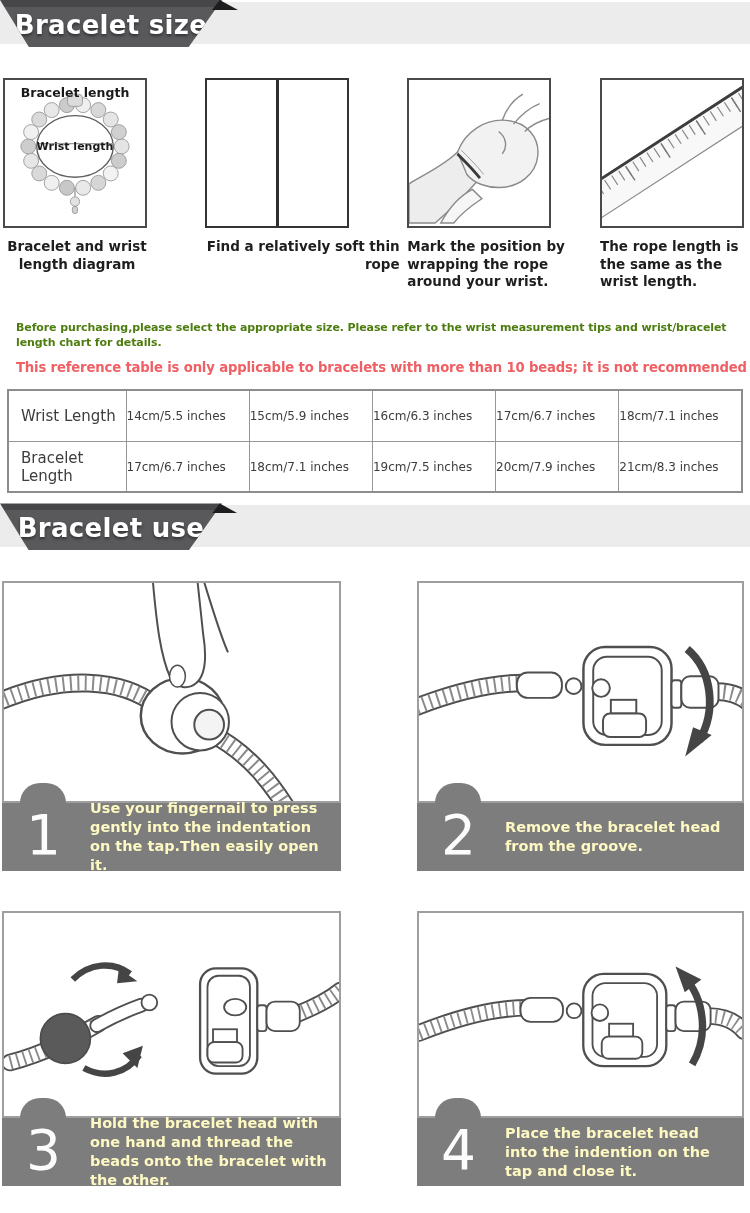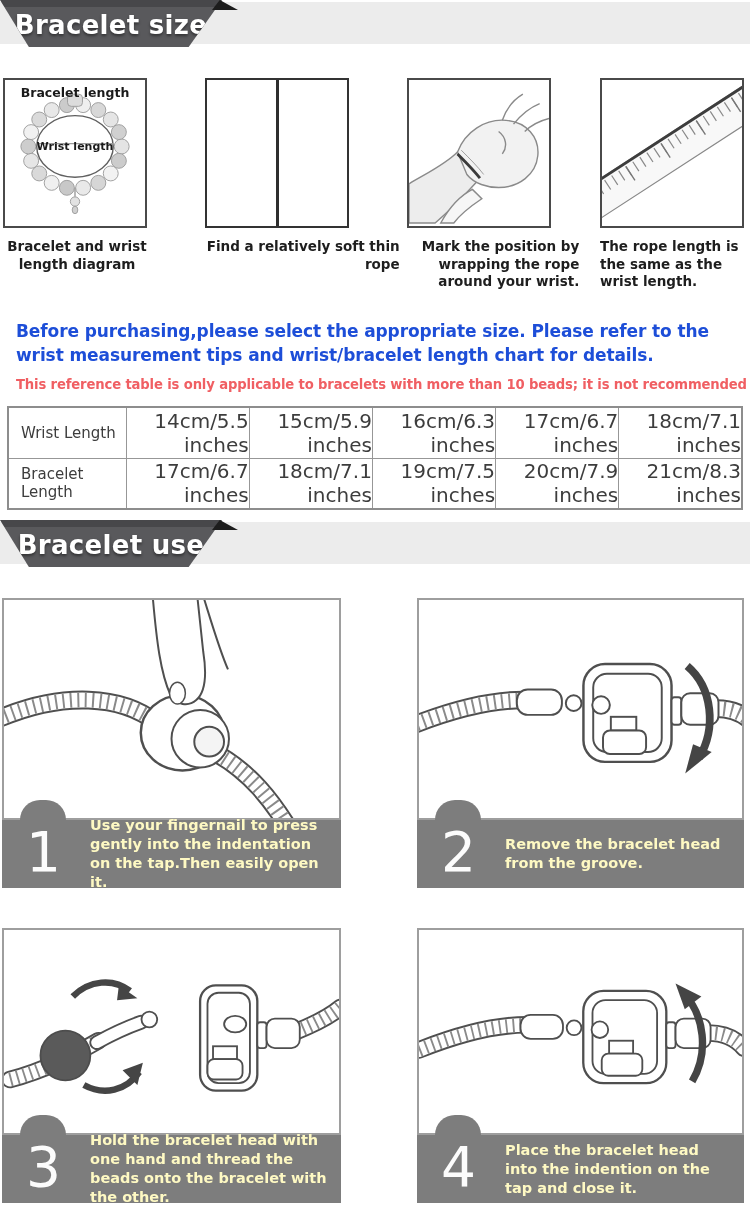--- a/index.html
+++ b/index.html
@@ -20,33 +20,33 @@
 
   
   .steps-row { display:flex; padding-left:3px; margin-top:30px; }
   .sp1 { width:192px; } .sp2 { width:213px; } .sp3 { width:193px; } .sp4 { width:150px; }
   .img-box { width:144px; height:150px; border:2px solid #4a4a4a; background:#fff; position:relative; overflow:hidden; }
   .sp2 .img-box { margin-left:10px; border-color:#333; }
   .img-box svg { display:block; width:100%; height:100%; }
   .step-caption { margin-top:10px; font-size:13.5px; font-weight:700; color:#1e1e1e; line-height:1.3; }
   .sp1 .step-caption { width:160px; margin-left:-6px; text-align:center; }
   .sp2 .step-caption { width:205px; text-align:right; }
-  .sp3 .step-caption { width:172px; text-align:right; }
+  .sp3 .step-caption { width:172px; text-align:left; }
   .sp4 .step-caption { width:158px; text-align:left; }
   .lbl-bl { position:absolute; top:5px; left:0; width:100%; text-align:center; font-size:12.5px; font-weight:700; color:#1a1a1a; }
   .lbl-wl { position:absolute; top:60px; left:0; width:100%; text-align:center; font-size:11px; font-weight:700; color:#1a1a1a; }
   .rope-line { position:absolute; left:50%; top:0; bottom:0; width:3px; margin-left:-1px; background:#2e2e2e; }
 
   
-  .intro { margin:16px 18px 0 16px; font-size:17px; font-weight:700; color:#1d4ed8; line-height:1.38; letter-spacing:-0.1px; }
+  .intro { margin:16px 18px 0 16px; font-size:11px; font-weight:700; color:#4d7c0f; line-height:1.38; letter-spacing:-0.1px; }
   .warning { margin:10px 0 0 16px; font-size:13.2px; font-weight:700; color:#f05f63; white-space:nowrap; letter-spacing:-0.15px; }
 
   
   .size-table { margin:14px 0 0 7px; border-collapse:collapse; width:736px; table-layout:fixed; border:2px solid #8d8d8d; }
-  .size-table th, .size-table td { border:1.5px solid #979797; height:51px; font-size:20px; color:#3d3d3d; font-weight:400; text-align:right; padding:0; }
+  .size-table th, .size-table td { border:1.5px solid #979797; height:51px; font-size:12px; color:#3d3d3d; font-weight:400; text-align:left; padding:0; }
   .size-table th { width:118px; text-align:left; padding-left:12px; font-size:15px; }
 
   
   .banner-row.second { margin-top:10px; }
   .use-grid { display:grid; grid-template-columns:339px 327px; column-gap:76px; row-gap:40px; padding:0 2px; margin-top:30px; }
   .use-panel { position:relative; }
   .use-box { border:2px solid #9e9e9e; background:#fff; height:222px; position:relative; overflow:hidden; }
   .use-panel.row2 .use-box { height:207px; }
   .use-box svg { display:block; width:100%; height:100%; }
   .use-bar { position:relative; background:#7d7d7d; height:68px; }

